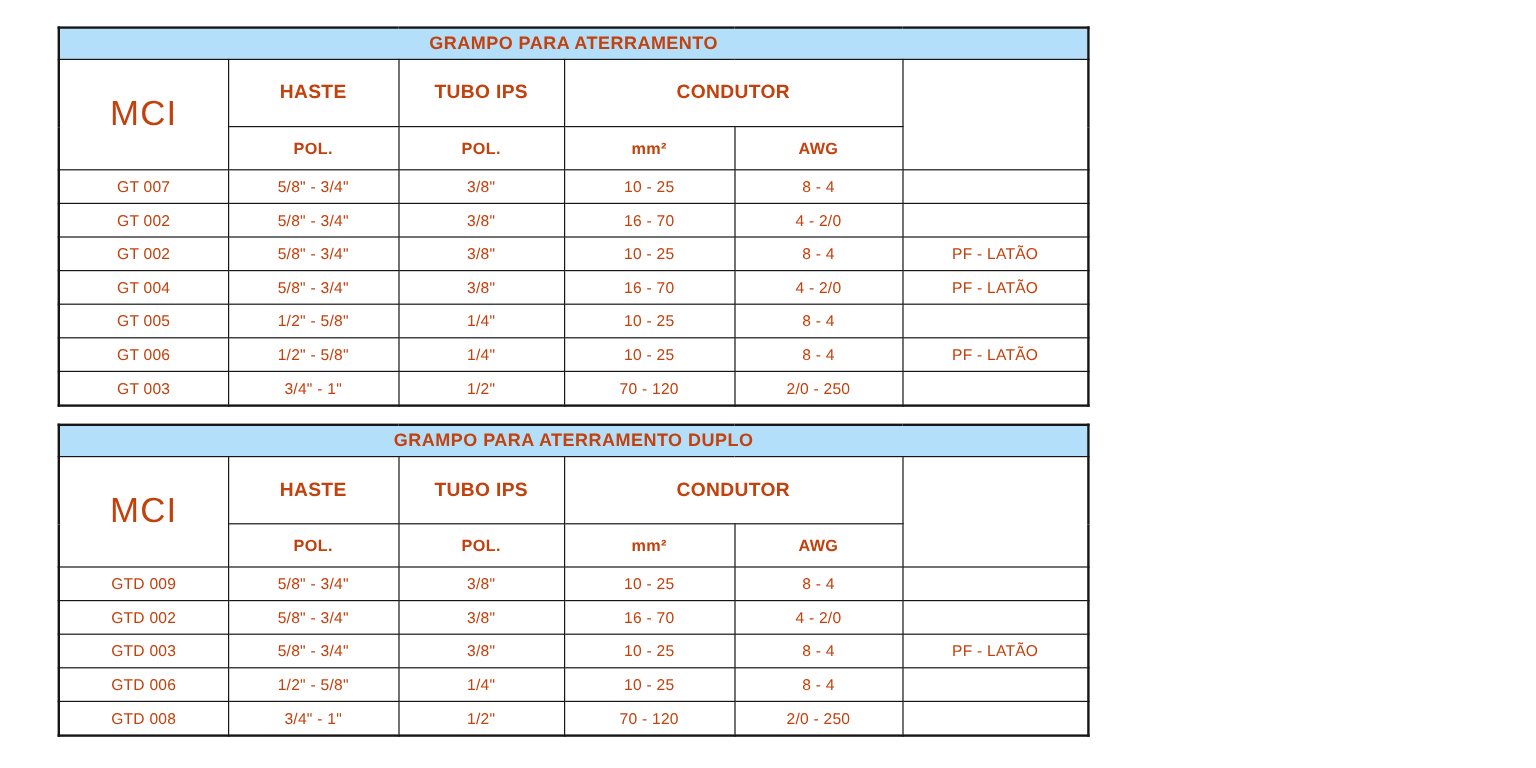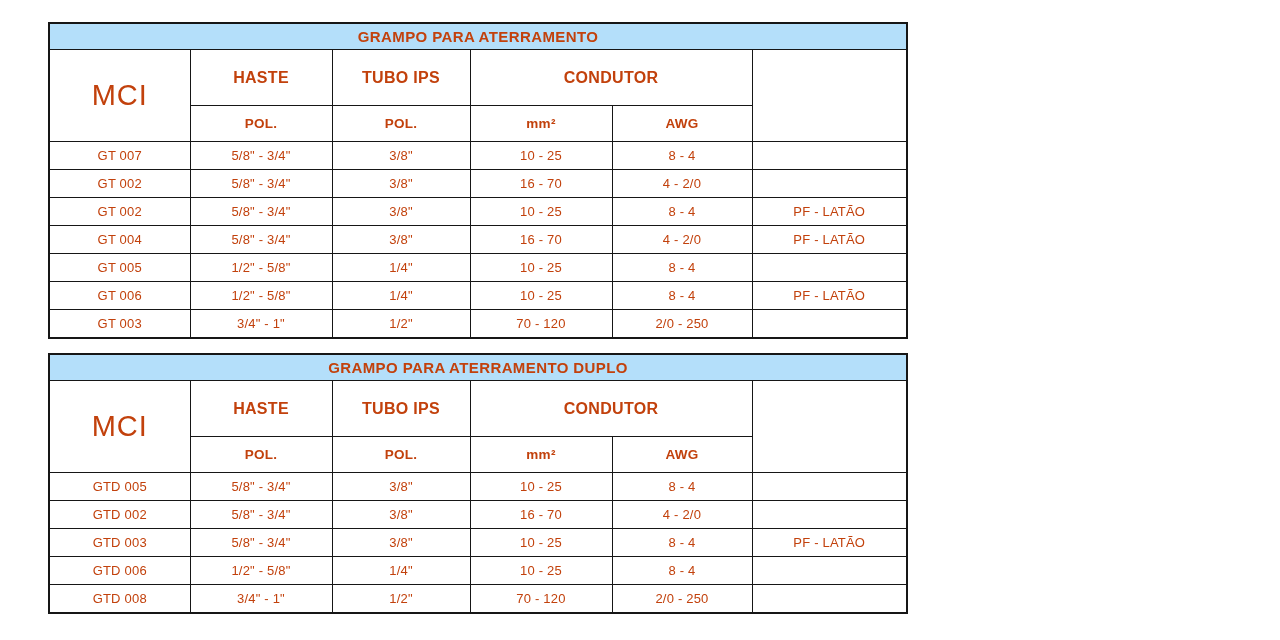--- a/index.html
+++ b/index.html
@@ -180,21 +180,21 @@
         </tr>
         <tr class="sub-row">
           <th>POL.</th>
           <th>POL.</th>
           <th>mm²</th>
           <th>AWG</th>
         </tr>
       </thead>
       <tbody>
           <tr>
-            <td>GTD 005</td>
+            <td>GTD 009</td>
             <td>5/8" - 3/4"</td>
             <td>3/8"</td>
             <td>10 - 25</td>
             <td>8 - 4</td>
             <td></td>
           </tr>
           <tr>
             <td>GTD 002</td>
             <td>5/8" - 3/4"</td>
             <td>3/8"</td>

